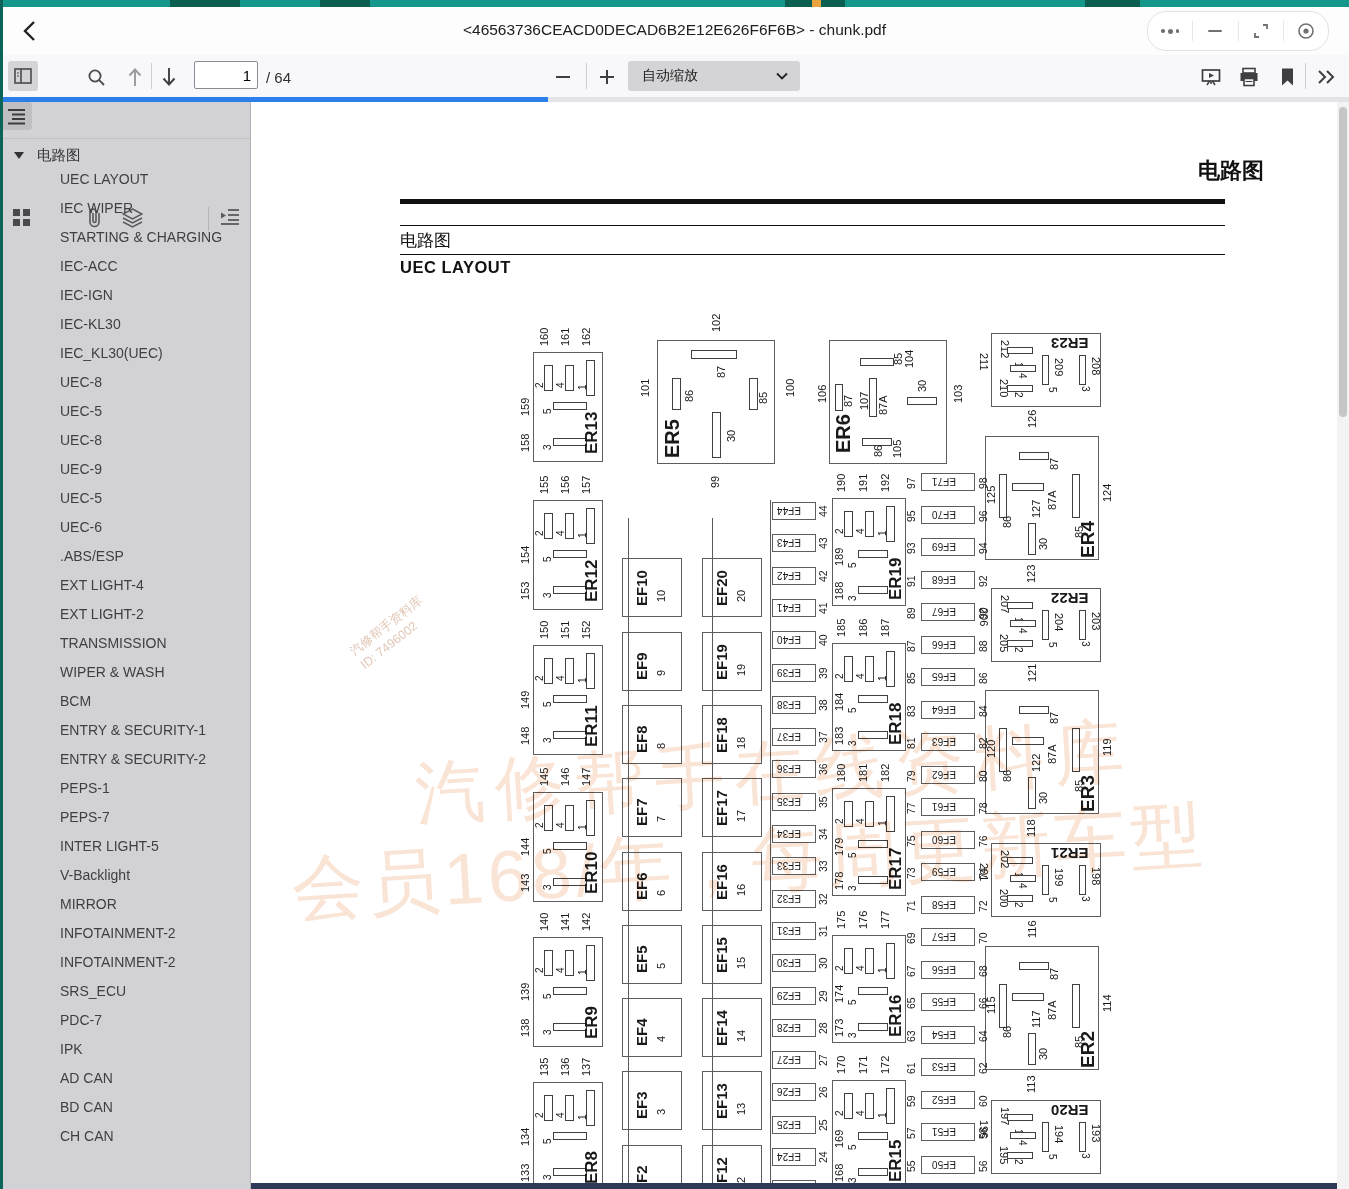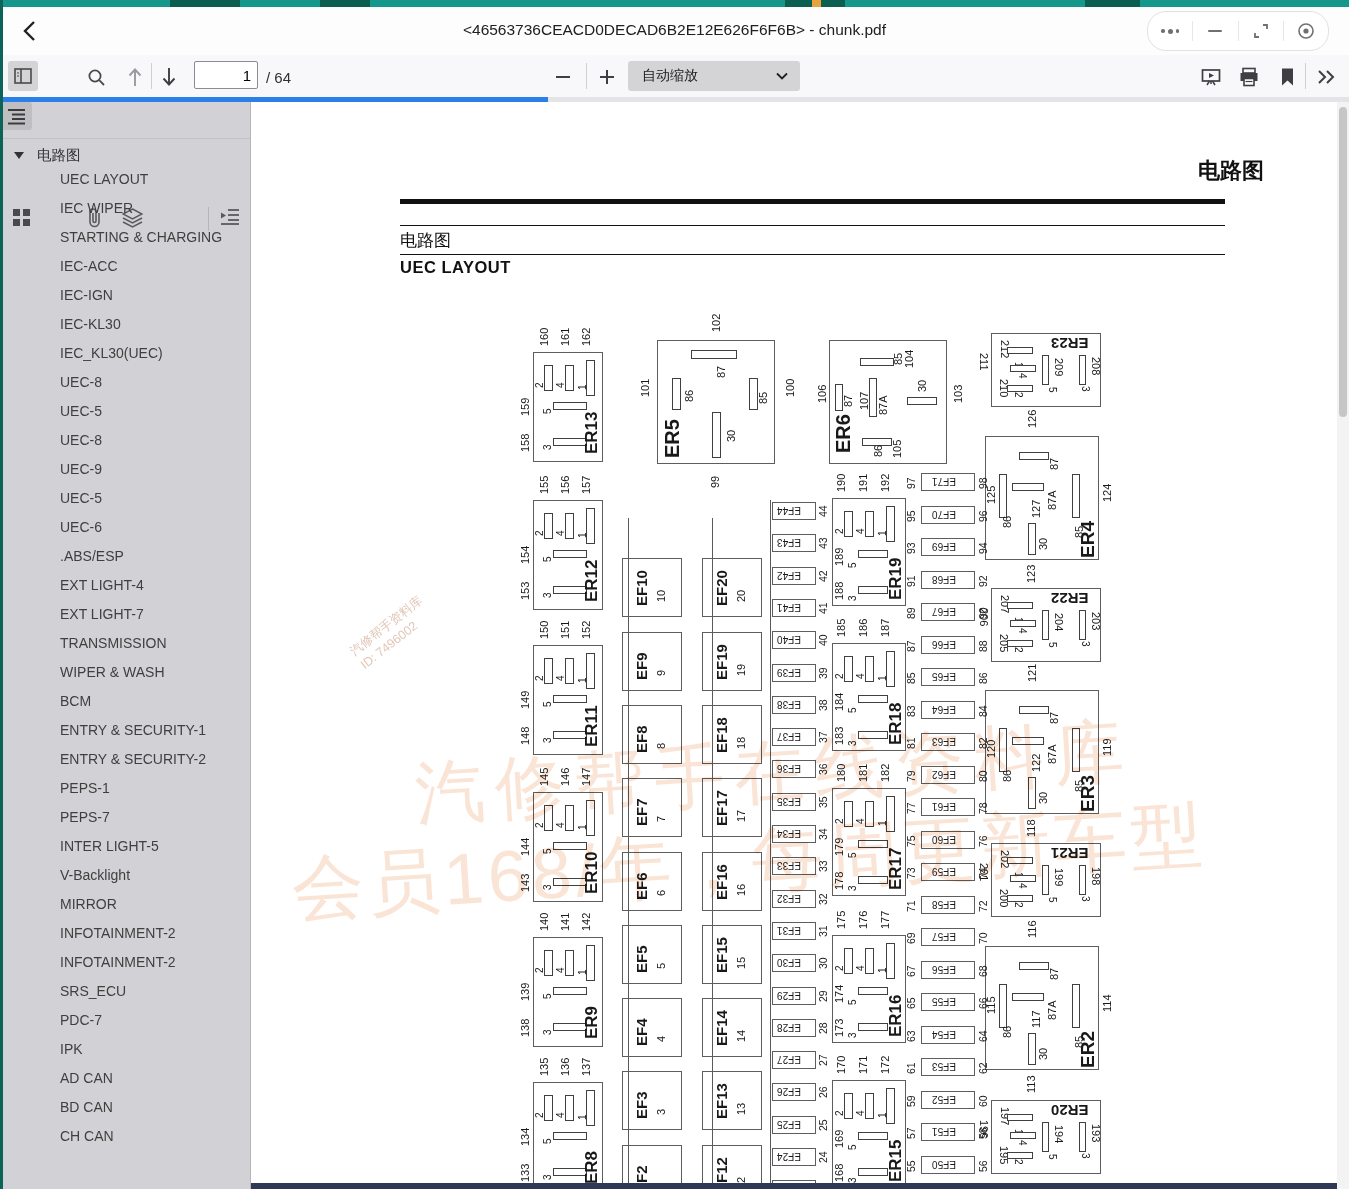--- a/index.html
+++ b/index.html
@@ -247,21 +247,21 @@
       <div class="sb-item">IEC-KL30</div>
       <div class="sb-item">IEC_KL30(UEC)</div>
       <div class="sb-item">UEC-8</div>
       <div class="sb-item">UEC-5</div>
       <div class="sb-item">UEC-8</div>
       <div class="sb-item">UEC-9</div>
       <div class="sb-item">UEC-5</div>
       <div class="sb-item">UEC-6</div>
       <div class="sb-item">.ABS/ESP</div>
       <div class="sb-item">EXT LIGHT-4</div>
-      <div class="sb-item">EXT LIGHT-7</div>
+      <div class="sb-item">EXT LIGHT-2</div>
       <div class="sb-item">TRANSMISSION</div>
       <div class="sb-item">WIPER &amp; WASH</div>
       <div class="sb-item">BCM</div>
       <div class="sb-item">ENTRY &amp; SECURITY-1</div>
       <div class="sb-item">ENTRY &amp; SECURITY-2</div>
       <div class="sb-item">PEPS-1</div>
       <div class="sb-item">PEPS-7</div>
       <div class="sb-item">INTER LIGHT-5</div>
       <div class="sb-item">V-Backlight</div>
       <div class="sb-item">MIRROR</div>

